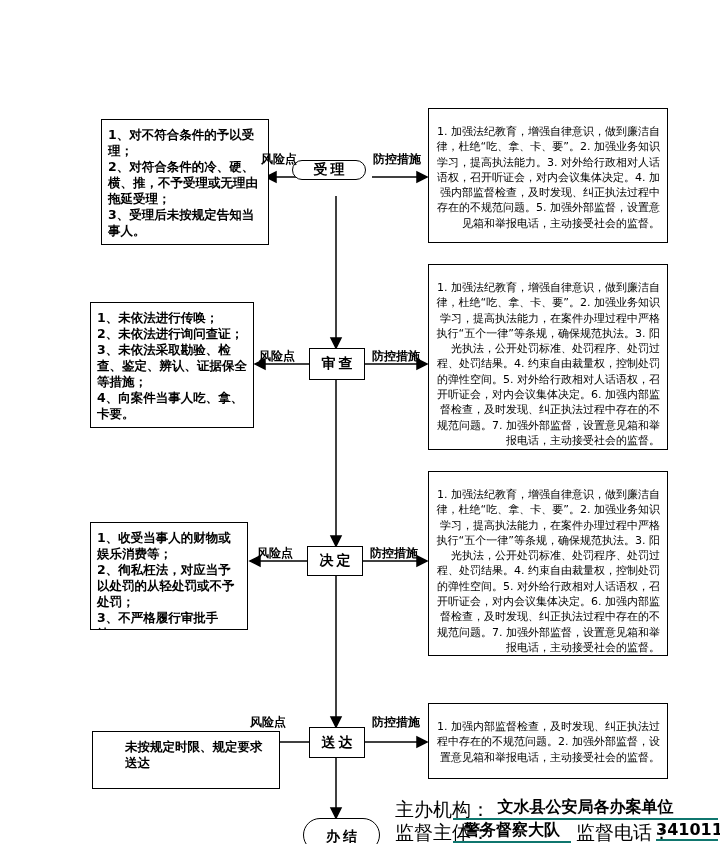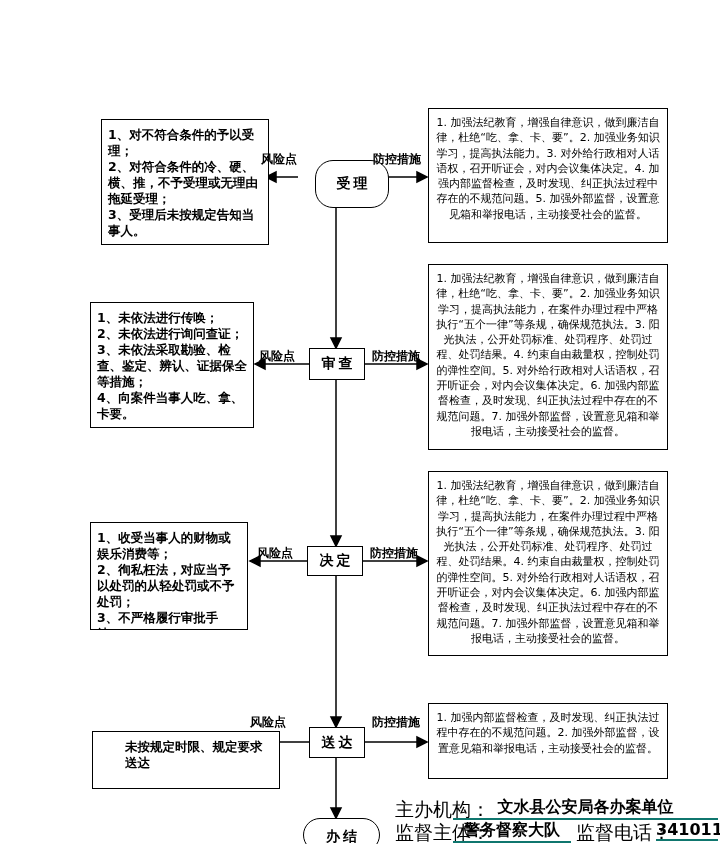--- a/index.html
+++ b/index.html
@@ -6,21 +6,21 @@
   #canvas{
     position:relative;width:720px;height:844px;background:#fff;
     font-family:"DejaVu Sans",sans-serif;color:#000;overflow:hidden;
   }
   .page-title{
     position:absolute;left:55px;top:6px;width:610px;
     font-size:25px;font-weight:bold;line-height:30px;text-align:center;
   }
   .box{position:absolute;border:1px solid #000;background:#fff;box-sizing:border-box;overflow:hidden;}
   .risk-box{font-size:12.5px;line-height:16px;padding:7px 6px;white-space:pre-wrap;font-weight:bold;}
-  .measure-box{font-size:11px;line-height:15.3px;padding:6px 7px;text-align:center;}
+  .measure-box{font-size:11px;line-height:15.3px;padding:15px 7px;text-align:right;}
   .node{
     position:absolute;border:1px solid #000;background:#fff;box-sizing:border-box;
     display:flex;align-items:center;justify-content:center;
     font-size:14px;font-weight:bold;letter-spacing:3px;text-indent:3px;
   }
   .stadium{border-radius:18px;}
   .flow-label{position:absolute;font-size:12px;font-weight:bold;white-space:nowrap;}
   .connectors{position:absolute;left:0;top:0;pointer-events:none;}
   .footer-label{position:absolute;font-size:19px;font-weight:normal;white-space:nowrap;}
   .footer-value{
@@ -64,21 +64,21 @@
       <line x1="309" y1="742" x2="260" y2="742"></line>
       <polygon points="260,737 260,747 250,742"></polygon>
       <line x1="365" y1="742" x2="418" y2="742"></line>
       <polygon points="417,737 417,747 427,742"></polygon>
     </g>
   </svg>
 
   <div class="box risk-box" style="left:101px;top:119px;width:168px;height:126px;">1、对不符合条件的予以受理；
 2、对符合条件的冷、硬、横、推，不予受理或无理由拖延受理；
 3、受理后未按规定告知当事人。</div>
-  <div class="node stadium" style="left:315px;top:160px;width:74px;height:48px;font-family:Liberation Serif, serif;">受理</div>
+  <div class="node stadium" style="left:292px;top:160px;width:74px;height:20px;font-family:Liberation Serif, serif;">受理</div>
   <div class="box measure-box" style="left:428px;top:108px;width:240px;height:135px;">1. 加强法纪教育，增强自律意识，做到廉洁自律，杜绝“吃、拿、卡、要”。2. 加强业务知识学习，提高执法能力。3. 对外给行政相对人话语权，召开听证会，对内会议集体决定。4. 加强内部监督检查，及时发现、纠正执法过程中存在的不规范问题。5. 加强外部监督，设置意见箱和举报电话，主动接受社会的监督。</div>
   <div class="flow-label" style="left:261px;top:151px;">风险点</div>
   <div class="flow-label" style="left:373px;top:151px;">防控措施</div>
 
   <div class="box risk-box" style="left:90px;top:302px;width:164px;height:126px;">1、未依法进行传唤；
 2、未依法进行询问查证；
 3、未依法采取勘验、检查、鉴定、辨认、证据保全等措施；
 4、向案件当事人吃、拿、卡要。</div>
   <div class="node" style="left:309px;top:348px;width:56px;height:32px;">审查</div>
   <div class="box measure-box" style="left:428px;top:264px;width:240px;height:186px;">1. 加强法纪教育，增强自律意识，做到廉洁自律，杜绝“吃、拿、卡、要”。2. 加强业务知识学习，提高执法能力，在案件办理过程中严格执行“五个一律”等条规，确保规范执法。3. 阳光执法，公开处罚标准、处罚程序、处罚过程、处罚结果。4. 约束自由裁量权，控制处罚的弹性空间。5. 对外给行政相对人话语权，召开听证会，对内会议集体决定。6. 加强内部监督检查，及时发现、纠正执法过程中存在的不规范问题。7. 加强外部监督，设置意见箱和举报电话，主动接受社会的监督。</div>

